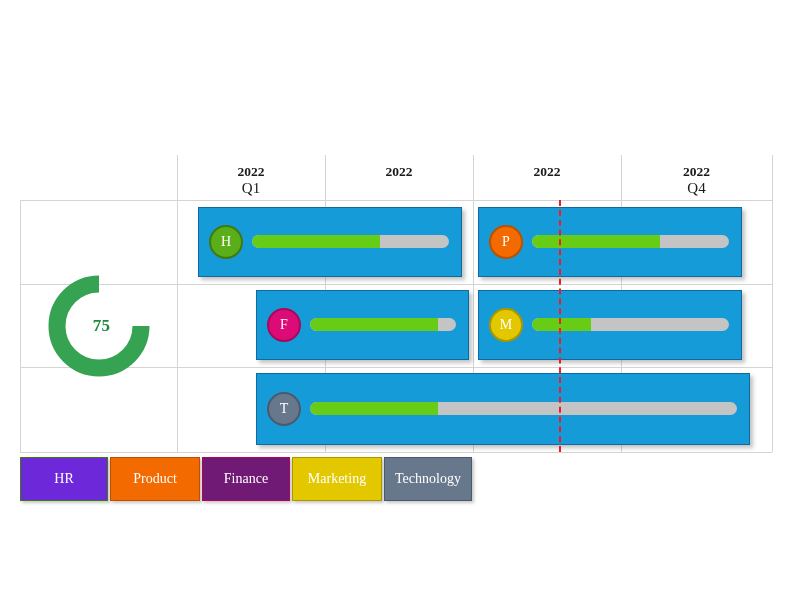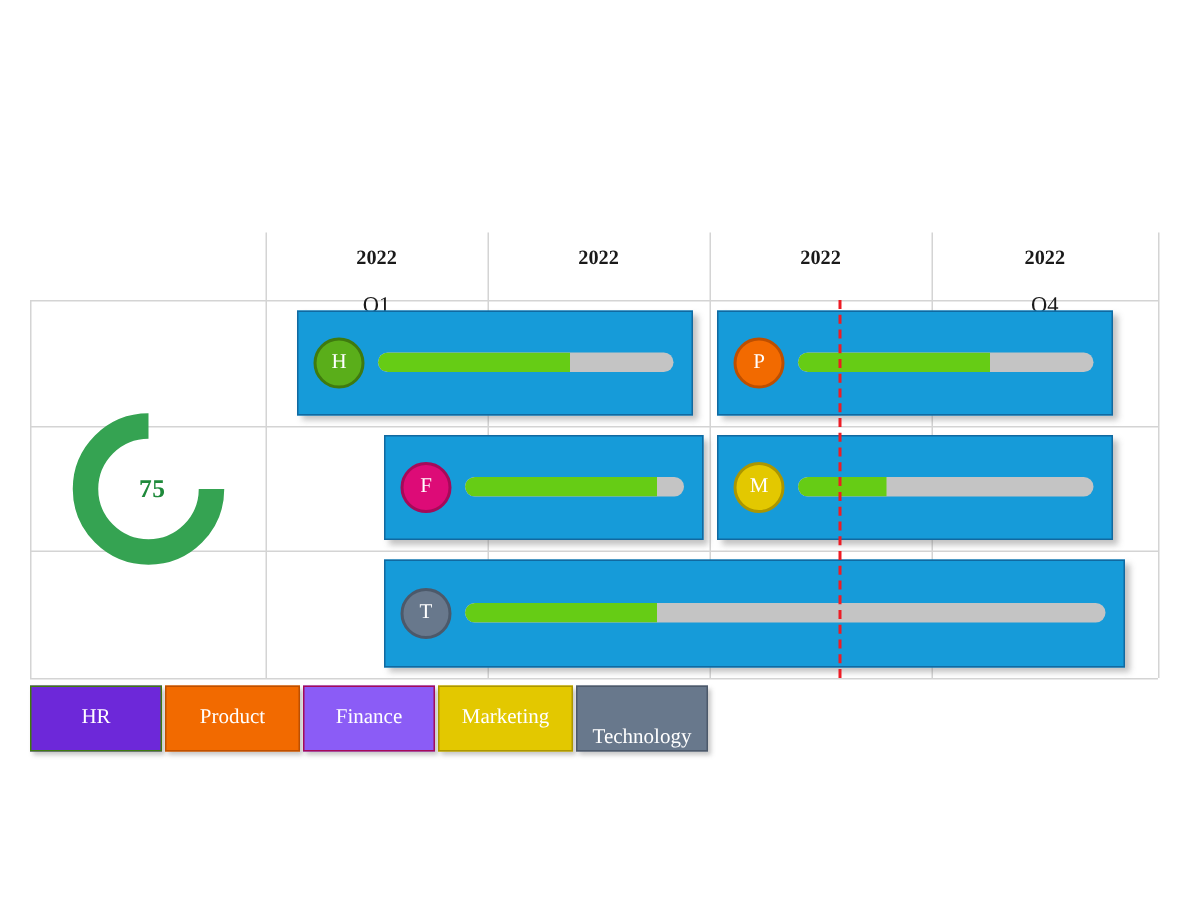--- a/index.html
+++ b/index.html
@@ -16,21 +16,21 @@
   .gridline-v{position:absolute;width:1px;background:#d4d4d4;}
   .gridline-h{position:absolute;height:1px;background:#d4d4d4;}
 
   .col-header{
     position:absolute;
     text-align:center;
     color:#1a1a1a;
     line-height:1.18;
   }
   .col-header .yr{font-size:13.5px;font-weight:bold;display:block;}
-  .col-header .qtr{font-size:15px;font-weight:normal;display:block;margin-top:16px;}
+  .col-header .qtr{font-size:15px;font-weight:normal;display:block;}
 
   
   .gauge-wrap{
     position:absolute;
     display:flex;align-items:center;justify-content:flex-end;
   }
   .gauge-value{
     position:absolute;
     font-size:17px;font-weight:bold;color:#1f8a3b;
     letter-spacing:.3px;
@@ -151,22 +151,22 @@
         <div class="pbar-fill" style="width: 30%;"></div>
       </div>
     </div>
     <div class="today-line" style="left: 559px; top: 200px; height: 252px;"></div>
     <div class="legend-chip" style="left: 20px; top: 457px; width: 88px; height: 44px; background: #6d28d9; border: 1.5px solid rgb(63, 122, 15);">
       <span>HR</span>
     </div>
     <div class="legend-chip" style="left: 110px; top: 457px; width: 90px; height: 44px; background: rgb(242, 106, 0); border: 1.5px solid rgb(189, 79, 0);">
       <span>Product</span>
     </div>
-    <div class="legend-chip" style="left: 202px; top: 457px; width: 88px; height: 44px; background: #8b5cf6; border: 1.5px solid rgb(165, 10, 89);">
+    <div class="legend-chip" style="left: 202px; top: 457px; width: 88px; height: 44px; background: #701a75; border: 1.5px solid rgb(165, 10, 89);">
       <span>Finance</span>
     </div>
     <div class="legend-chip" style="left: 292px; top: 457px; width: 90px; height: 44px; background: rgb(227, 200, 0); border: 1.5px solid rgb(171, 150, 0);">
       <span>Marketing</span>
     </div>
-    <div class="legend-chip" style="left: 384px; top: 457px; width: 88px; height: 44px; background: rgb(104, 120, 140); border: 1.5px solid rgb(76, 89, 106); align-items: flex-end;">
+    <div class="legend-chip" style="left: 384px; top: 457px; width: 88px; height: 44px; background: rgb(104, 120, 140); border: 1.5px solid rgb(76, 89, 106);">
       <span>Technology</span>
     </div>
   </div>
 
 </body></html>

